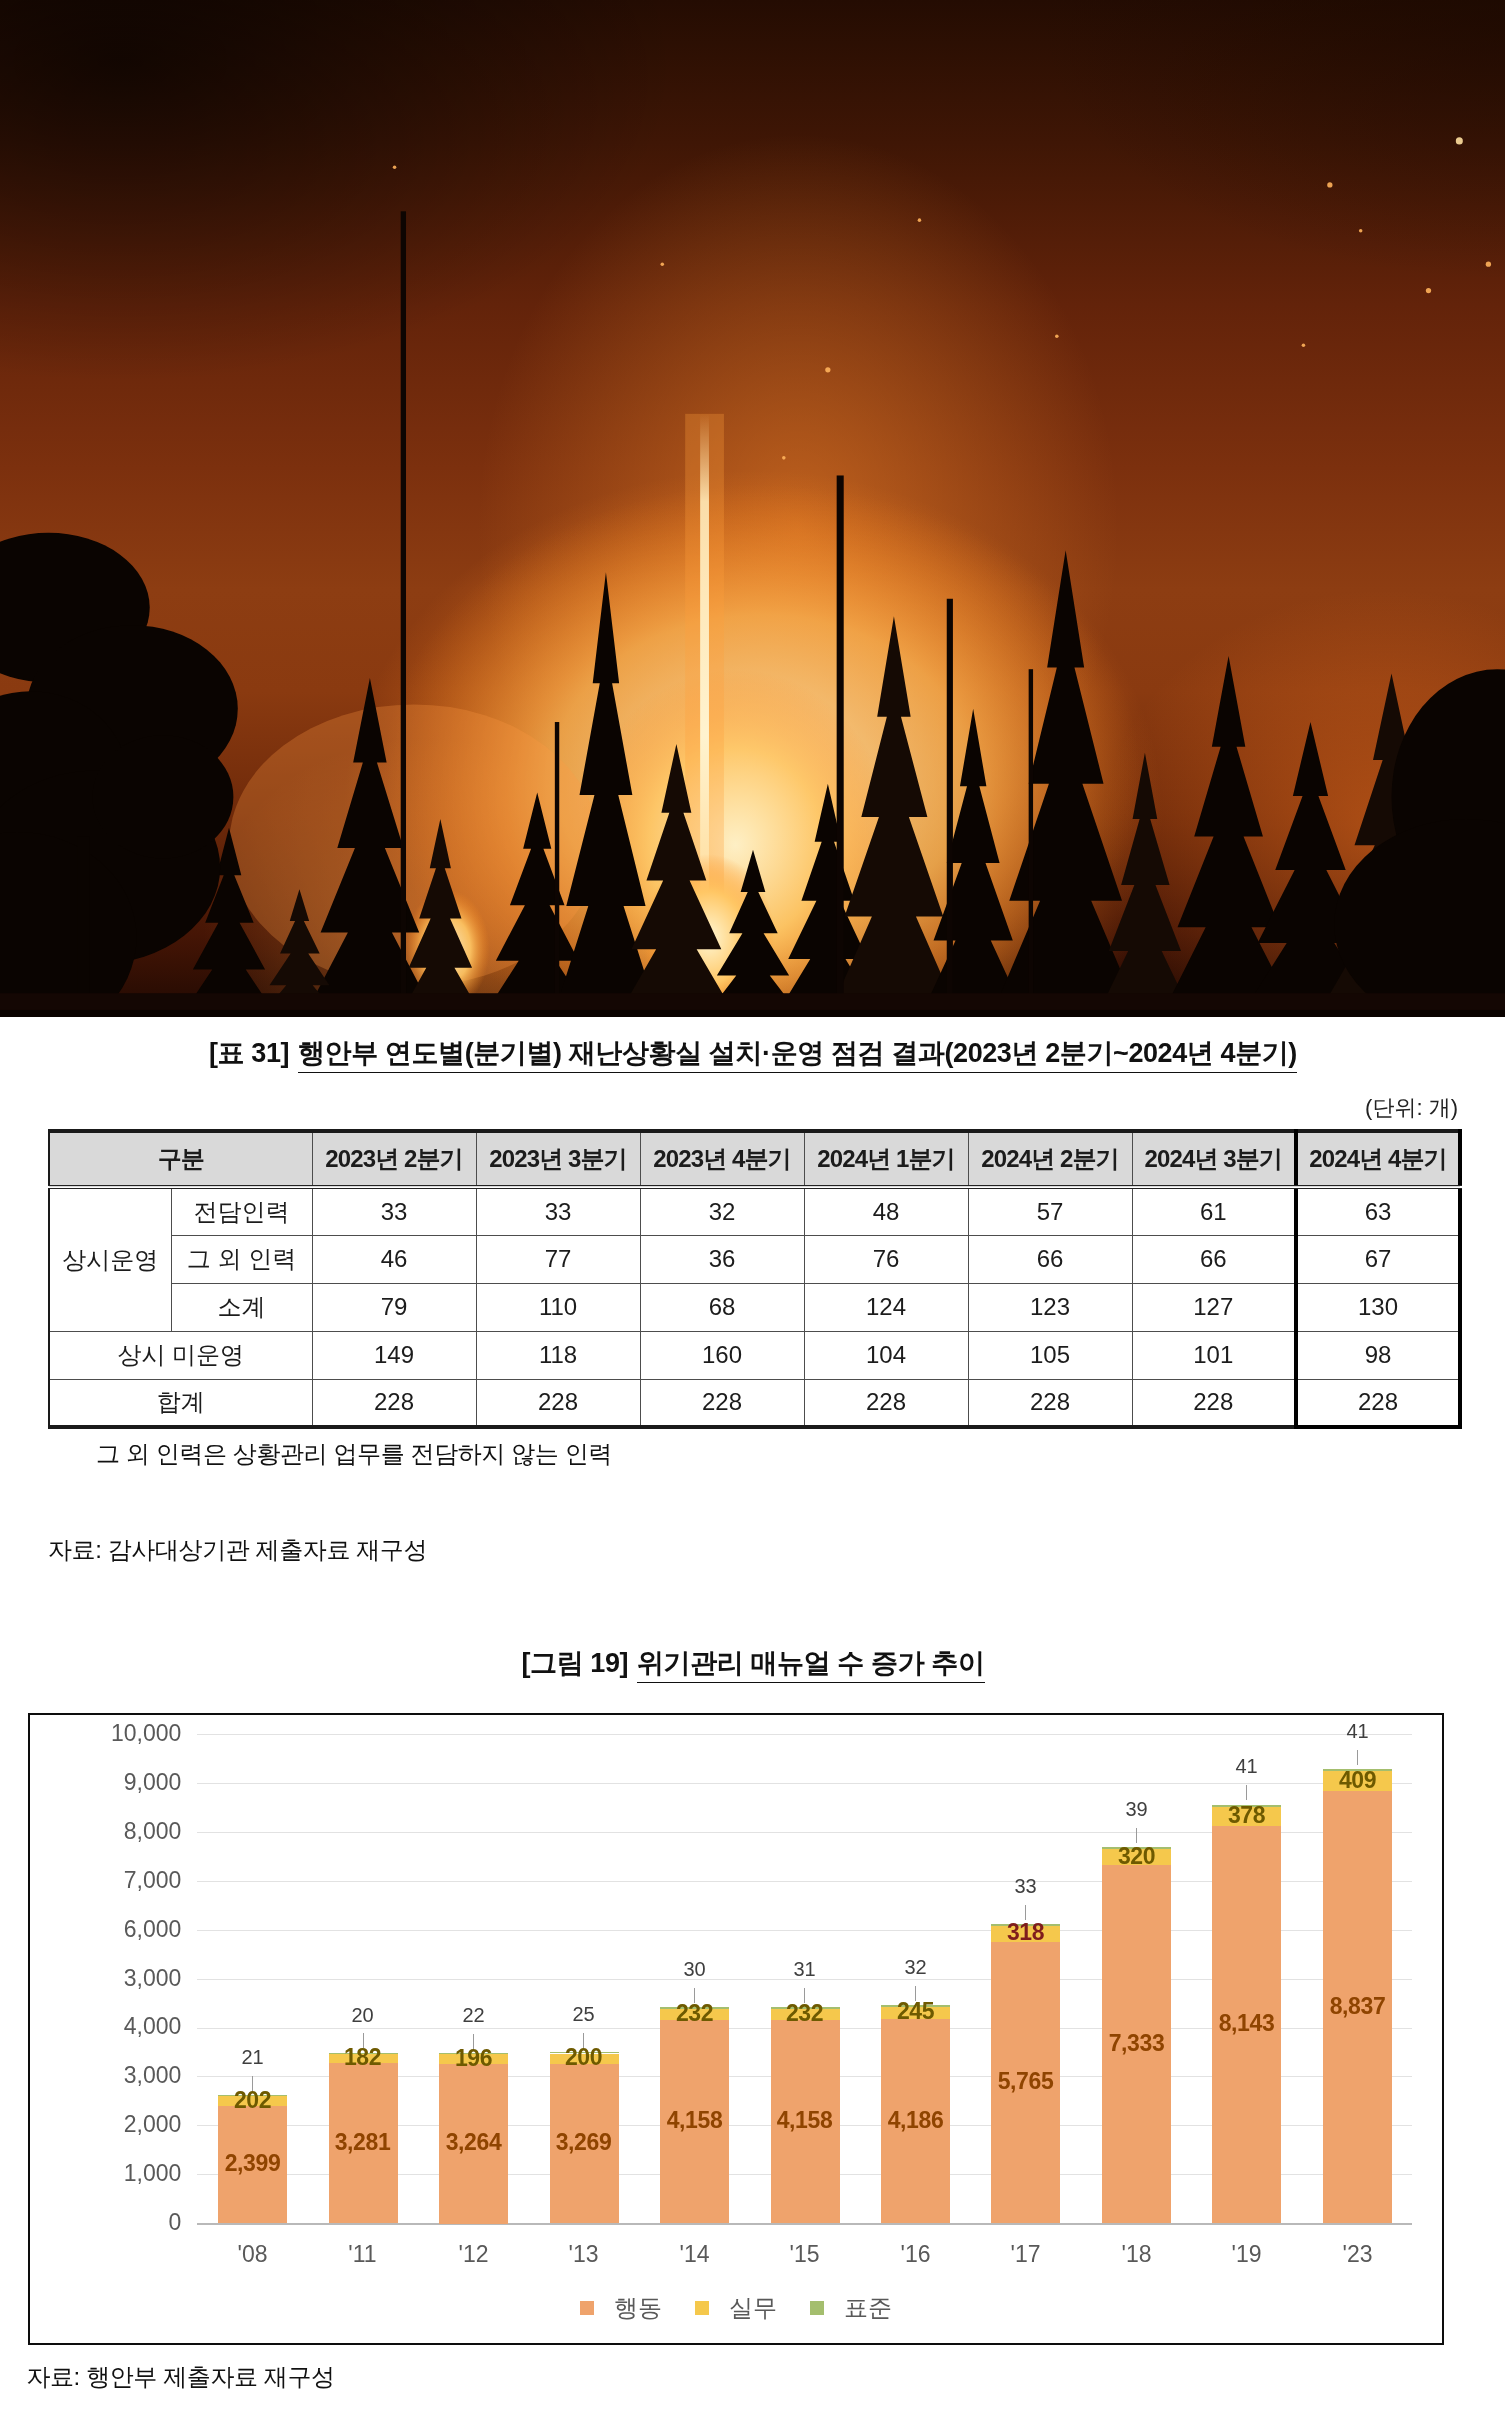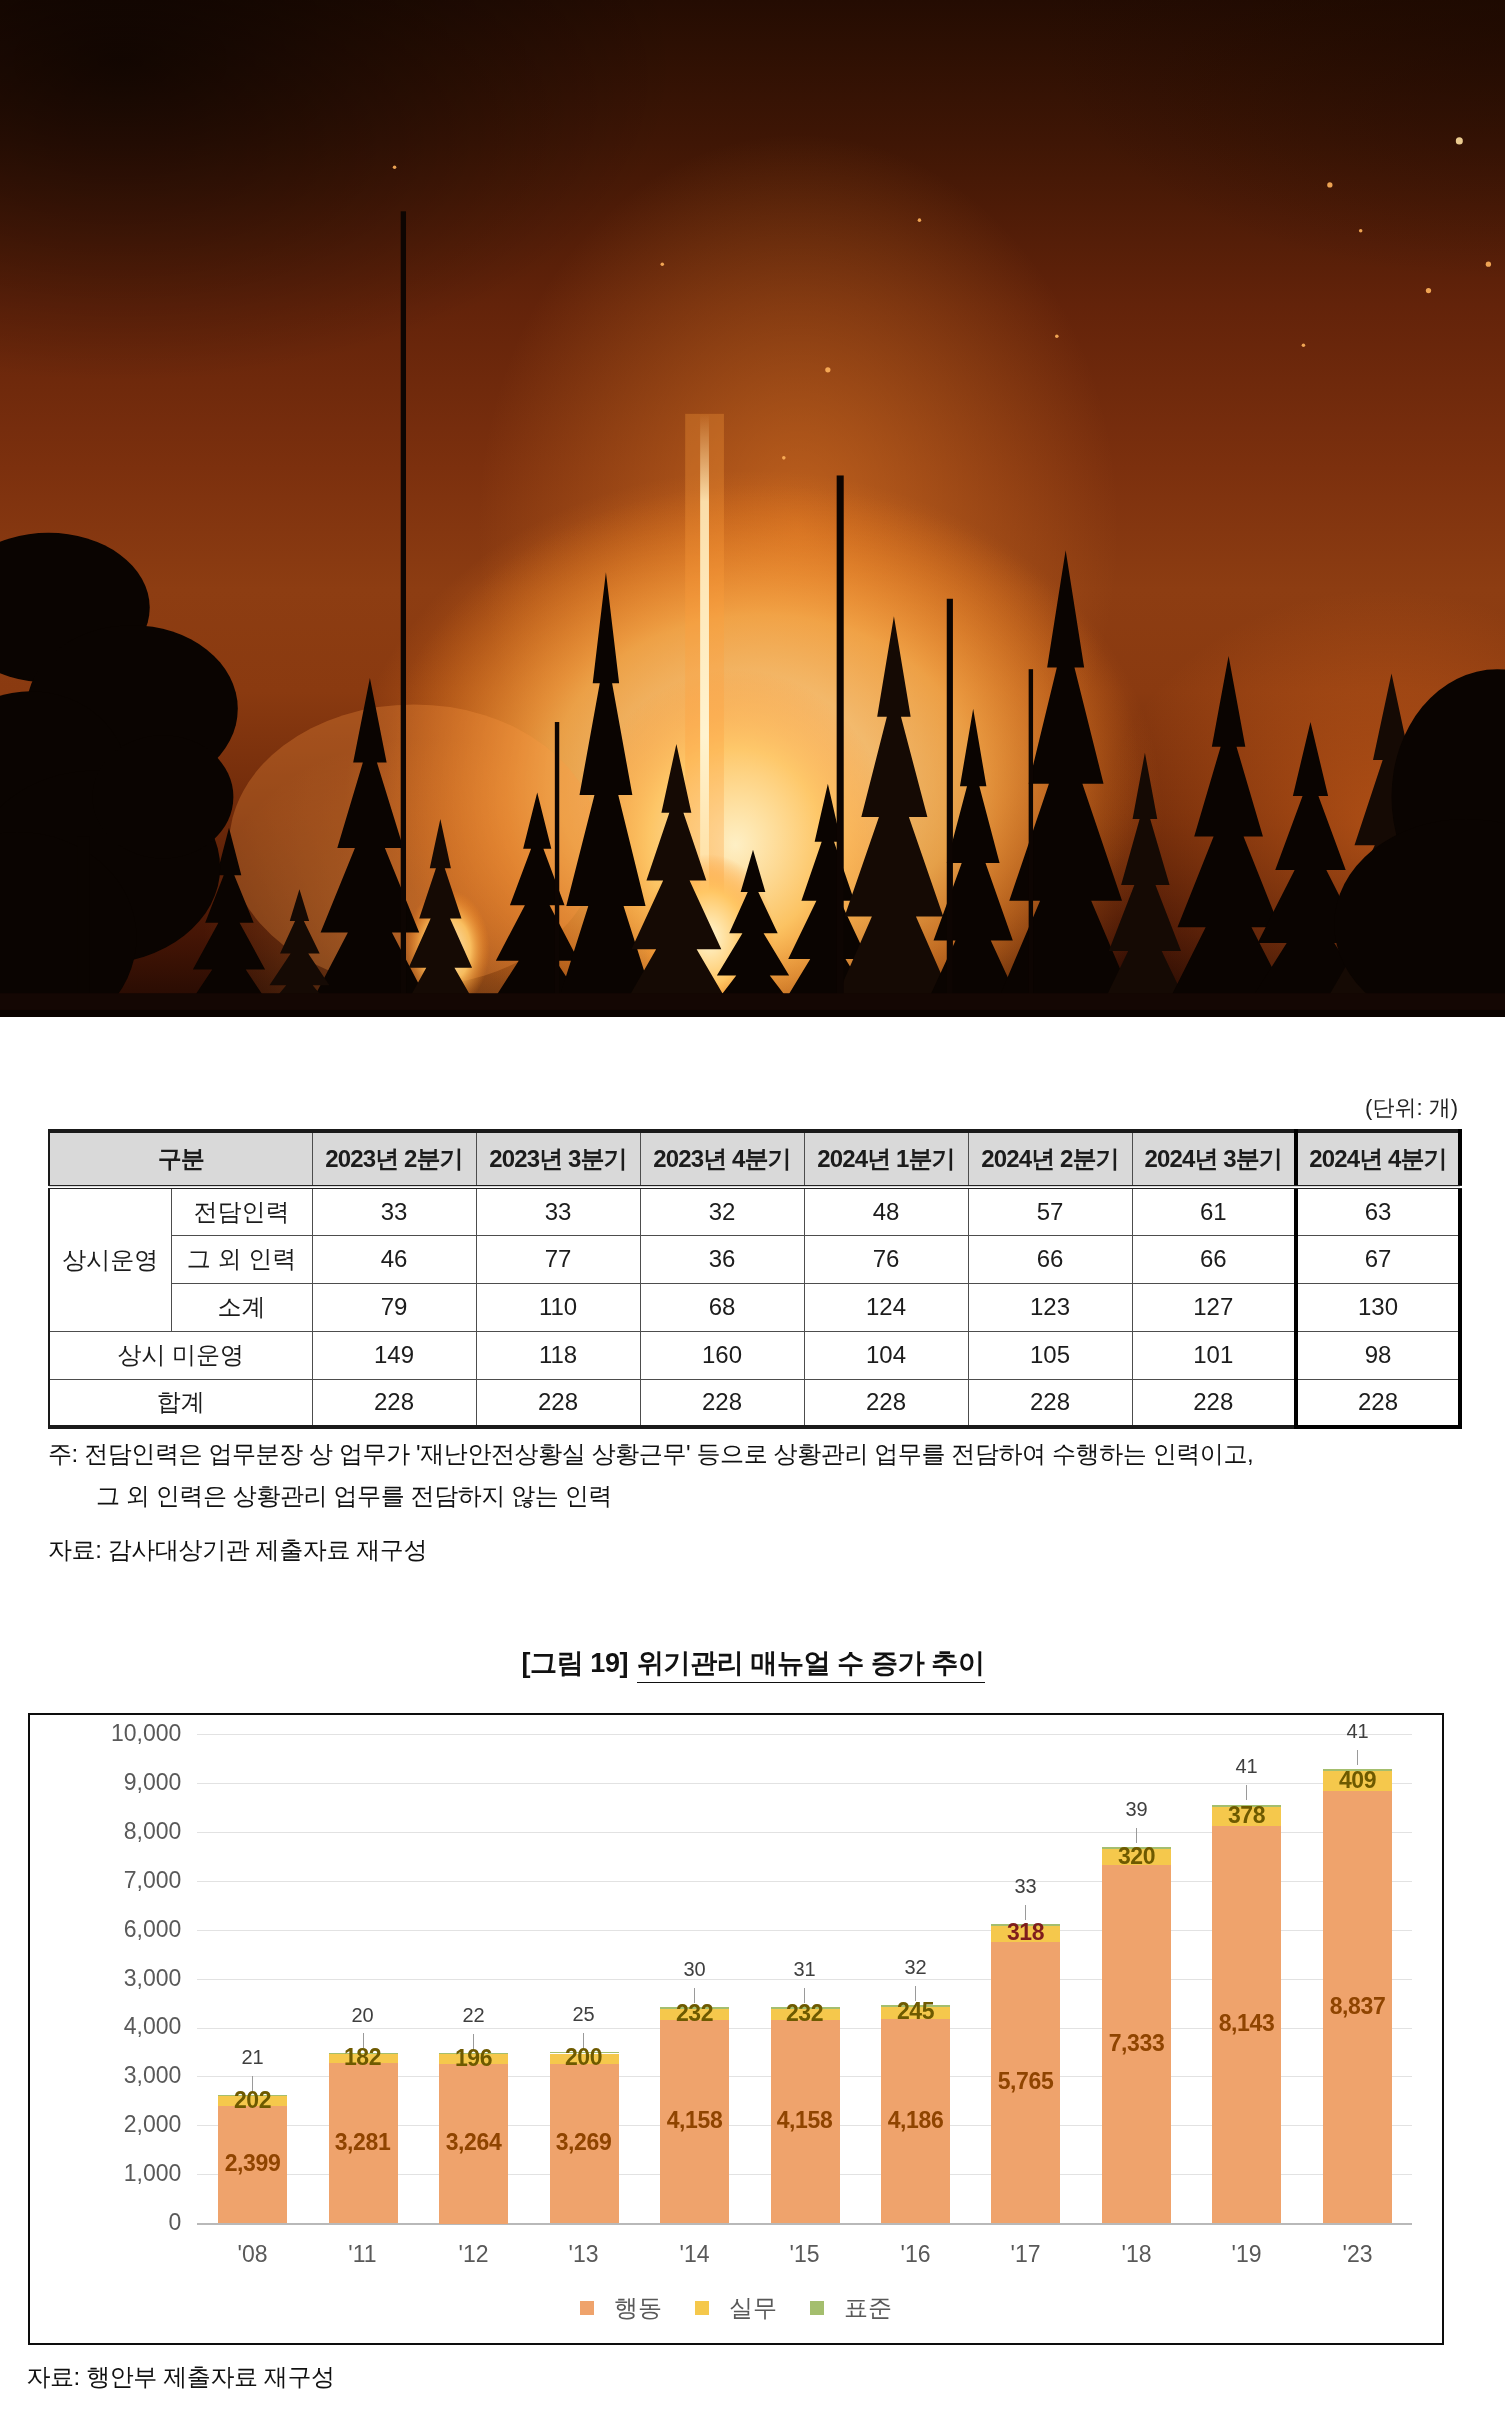--- a/index.html
+++ b/index.html
@@ -156,20 +156,23 @@
         <ellipse cx="1665" cy="1050" rx="150" ry="120"></ellipse>
       </g>
 
       <g>
         <rect x="0" y="1128" width="1710" height="27" fill="#140703"></rect>
         <rect x="0" y="1147" width="1710" height="8" fill="#0a0300"></rect>
       </g>
     </svg>
   </div>
 
+  <div class="table-title">
+    <span>[표 31]</span><span class="u">행안부 연도별(분기별) 재난상황실 설치·운영 점검 결과(2023년 2분기~2024년 4분기)</span>
+  </div>
   <div class="unit-note">(단위: 개)</div>
 
   <table class="status">
     <colgroup>
       <col style="width:122px">
         <col style="width:141px">
       <col style="width:164px">
         <col style="width:164px">
         <col style="width:164px">
       <col style="width:164px">
@@ -238,21 +241,20 @@
         <td>228</td>
         <td>228</td>
         <td>228</td>
         <td>228</td>
         <td class="hl">228</td>
       </tr>
     </tbody>
   </table>
 
   <div class="notes">
-    <div>주: 전담인력은 업무분장 상 업무가 '재난안전상황실 상황근무' 등으로 상황관리 업무를 전담하여 수행하는 인력이고,</div>
     <div class="indent">그 외 인력은 상황관리 업무를 전담하지 않는 인력</div>
   </div>
   <div class="table-source">자료: 감사대상기관 제출자료 재구성</div>
 
   <div class="chart-title">
     <span>[그림 19]</span><span class="u">위기관리 매뉴얼 수 증가 추이</span>
   </div>
 
   <div class="chart-box">
     <div class="plot" id="plot">

